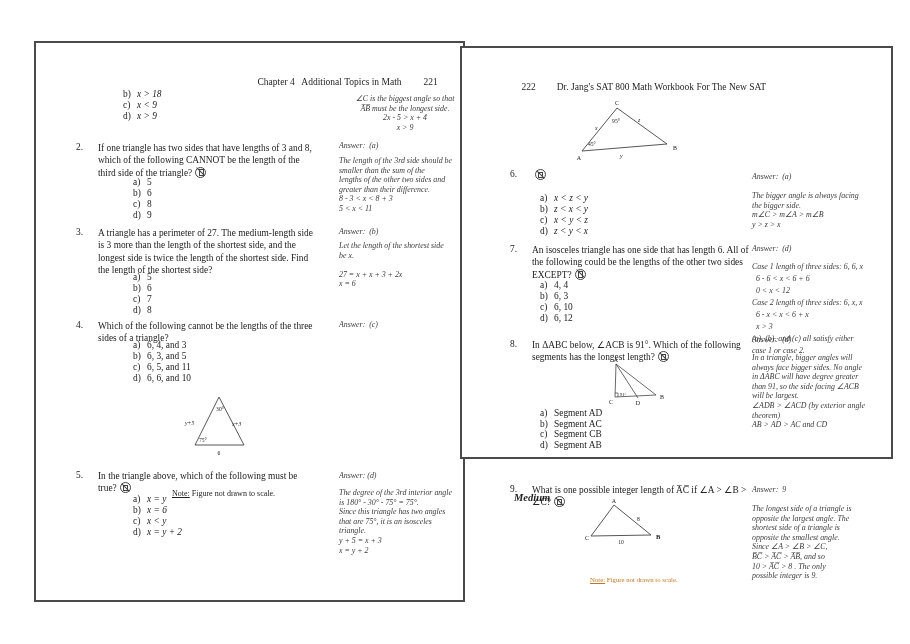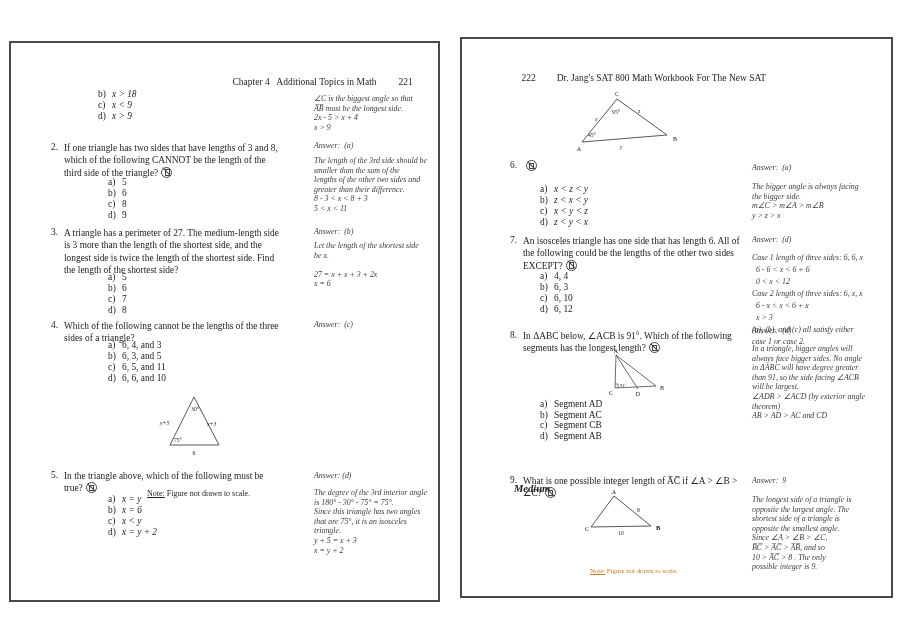--- a/index.html
+++ b/index.html
@@ -1,24 +1,24 @@
 <!DOCTYPE html>
 <html><head>
 <meta charset="utf-8">
 <style>
   html,body{margin:0;padding:0;background:#ffffff;}
   body{width:910px;height:644px;position:relative;font-family:"Liberation Serif",serif;color:#222;}
   .page{position:absolute;background:#ffffff;border:2px solid #4a4a4a;box-sizing:border-box;}
-  #pageL{left:9px;top:41px;width:431px;height:561px;}
-  #pageR{left:460px;top:37px;width:433px;height:561px;}
+  #pageL{left:34px;top:41px;width:431px;height:561px;}
+  #pageR{left:460px;top:46px;width:433px;height:413px;}
   .abs{position:absolute;}
   .hdr{font-size:9.5px;white-space:pre;color:#1f1f1f;}
   .qblock{position:absolute;}
   .qnum{position:absolute;left:0;top:0;font-size:9.4px;}
-  .qbody{margin-left:13px;font-size:9.4px;line-height:12.3px;white-space:pre-line;}
+  .qbody{margin-left:22px;font-size:9.4px;line-height:12.3px;white-space:pre-line;}
   .qtext{white-space:pre-line;}
   .choices{position:absolute;font-size:9.4px;}
   .ch{display:flex;line-height:10.9px;}
   .ch.tight{line-height:10.6px;}
   .cl{width:14px;flex:none;}
   .cv{white-space:pre;}
   .cv.math{font-style:italic;}
   .ans{position:absolute;font-style:italic;font-size:7.9px;color:#3b3b3b;white-space:pre;}
   .note{position:absolute;font-style:italic;font-size:7.9px;line-height:9.6px;color:#3b3b3b;white-space:pre-line;width:132px;}
   .fignote{position:absolute;font-size:8px;color:#222;margin-top:30px;}
@@ -51,21 +51,21 @@
       </div>
     <div class="ch">
         <span class="cl">c)</span>
         <span class="cv math">x &lt; 9</span>
       </div>
     <div class="ch">
         <span class="cl">d)</span>
         <span class="cv math">x &gt; 9</span>
       </div>
   </div>
-  <div class="note" style="left:303px;top:51px;">∠C is the biggest angle so that
+  <div class="note" style="left:303px;top:51px;text-align:center;">∠C is the biggest angle so that
 A̅B̅  must be the longest side.
 2x - 5 &gt; x + 4
 x &gt; 9</div>
 
   <div class="qblock" style="left:40px;top:99px;width:262px;">
     <span class="qnum">2.</span>
     <div class="qbody"><span class="qtext">If one triangle has two sides that have lengths of 3 and 8,
 which of the following CANNOT be the length of the
 third side of the triangle?</span><span class="nocalc"></span></div>
   </div>

